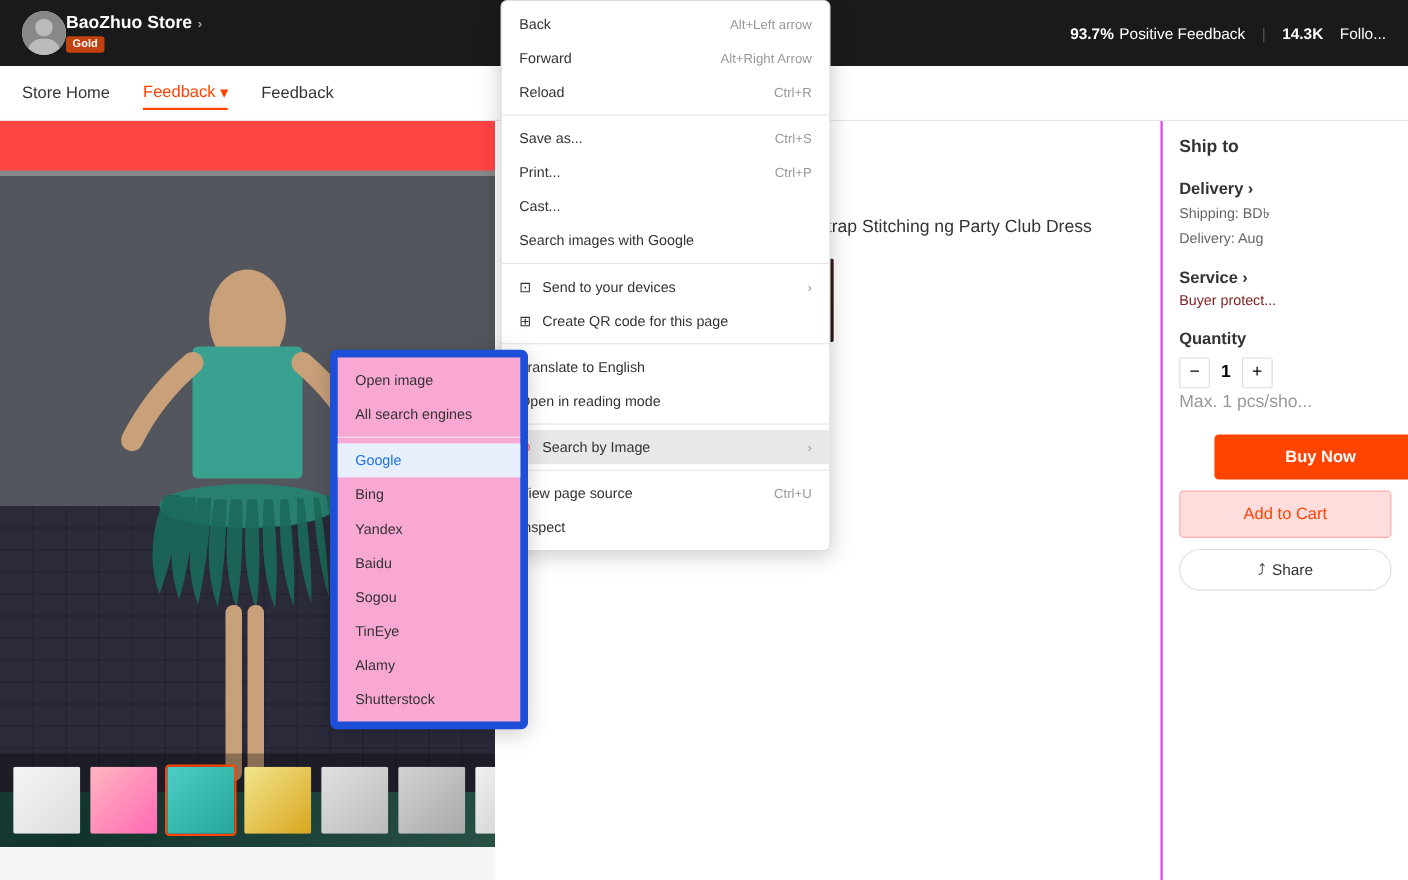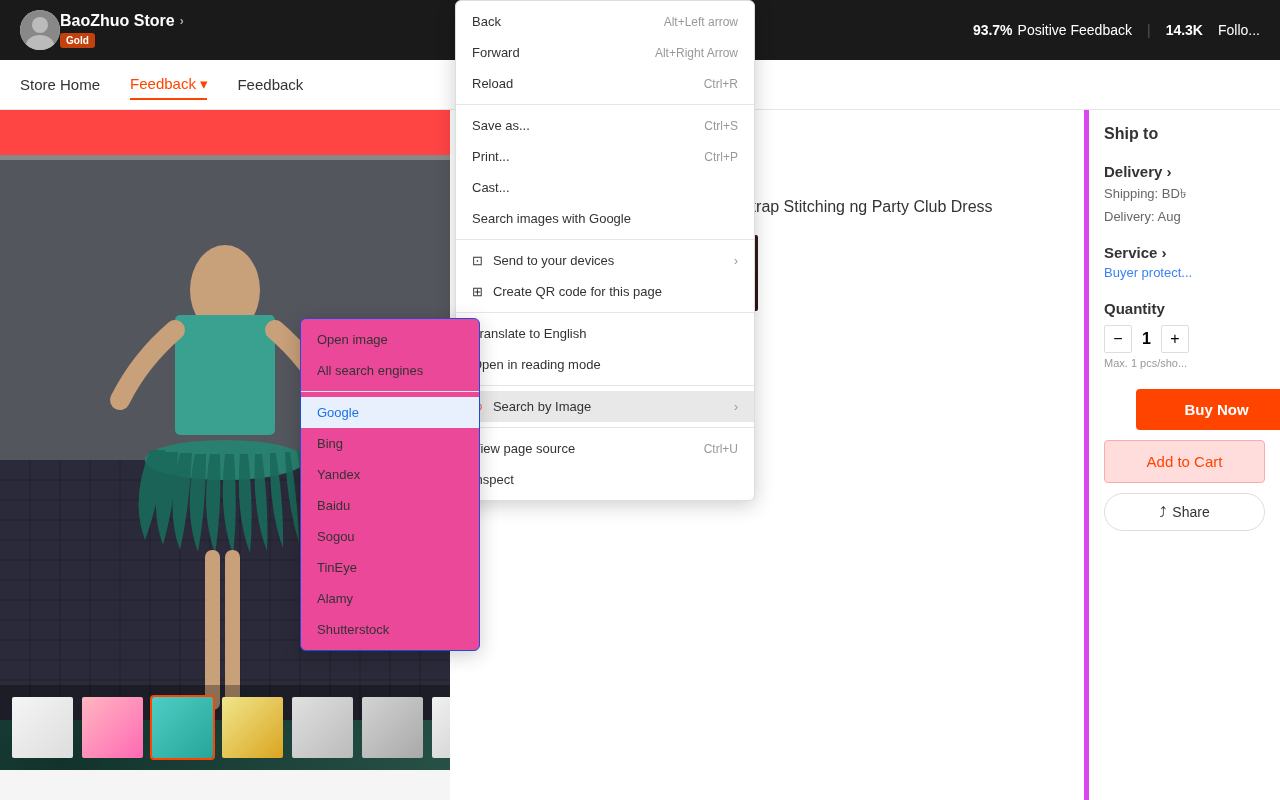--- a/index.html
+++ b/index.html
@@ -224,23 +224,23 @@
       height: 80px;
       border-radius: 4px;
       cursor: pointer;
       border: 2px solid transparent;
       overflow: hidden;
     }
     .variant-img.active { border-color: #ff4400; }
 
     
     .right-panel {
-      width: 196px;
+      width: 225px;
       background: white;
-      border-left: 5px solid #d946ef;
+      border-left: 2px solid #d946ef;
       padding: 15px;
     }
     .ship-to-section { margin-bottom: 20px; }
     .ship-to-title {
       font-size: 16px;
       font-weight: bold;
       color: #333;
       margin-bottom: 8px;
     }
     .delivery-section { margin-bottom: 20px; }
@@ -263,21 +263,21 @@
       font-size: 15px;
       font-weight: 600;
       color: #333;
       display: flex;
       align-items: center;
       gap: 4px;
       cursor: pointer;
     }
     .service-detail {
       font-size: 13px;
-      color: #3b82f6;
+      color: #7f1d1d;
       margin-top: 4px;
     }
     .quantity-section { margin-bottom: 20px; }
     .quantity-title {
       font-size: 15px;
       font-weight: bold;
       color: #333;
       margin-bottom: 8px;
     }
     .quantity-controls {
@@ -295,21 +295,21 @@
       display: flex;
       align-items: center;
       justify-content: center;
       border-radius: 2px;
     }
     .qty-value {
       font-size: 16px;
       font-weight: bold;
     }
     .max-qty {
-      font-size: 11px;
+      font-size: 16px;
       color: #999;
       margin-top: 4px;
     }
     .buy-now-btn {
       width: 100%;
       padding: 12px;
       background: #ff4400;
       color: white;
       border: none;
       border-radius: 4px;
@@ -386,22 +386,22 @@
       color: #999;
       font-size: 12px;
     }
 
     
     .submenu {
       position: absolute;
       left: 300px;
       top: 318px;
       width: 180px;
-      background: #ec4899;
-      border: 1px solid #1d4ed8;
+      background: #f9a8d4;
+      border: 7px solid #1d4ed8;
       border-radius: 6px;
       box-shadow: 0 4px 20px rgba(0,0,0,0.2);
       z-index: 300;
       padding: 5px 0;
     }
     .submenu-item {
       padding: 8px 16px;
       cursor: pointer;
       font-size: 13px;
       color: #333;

